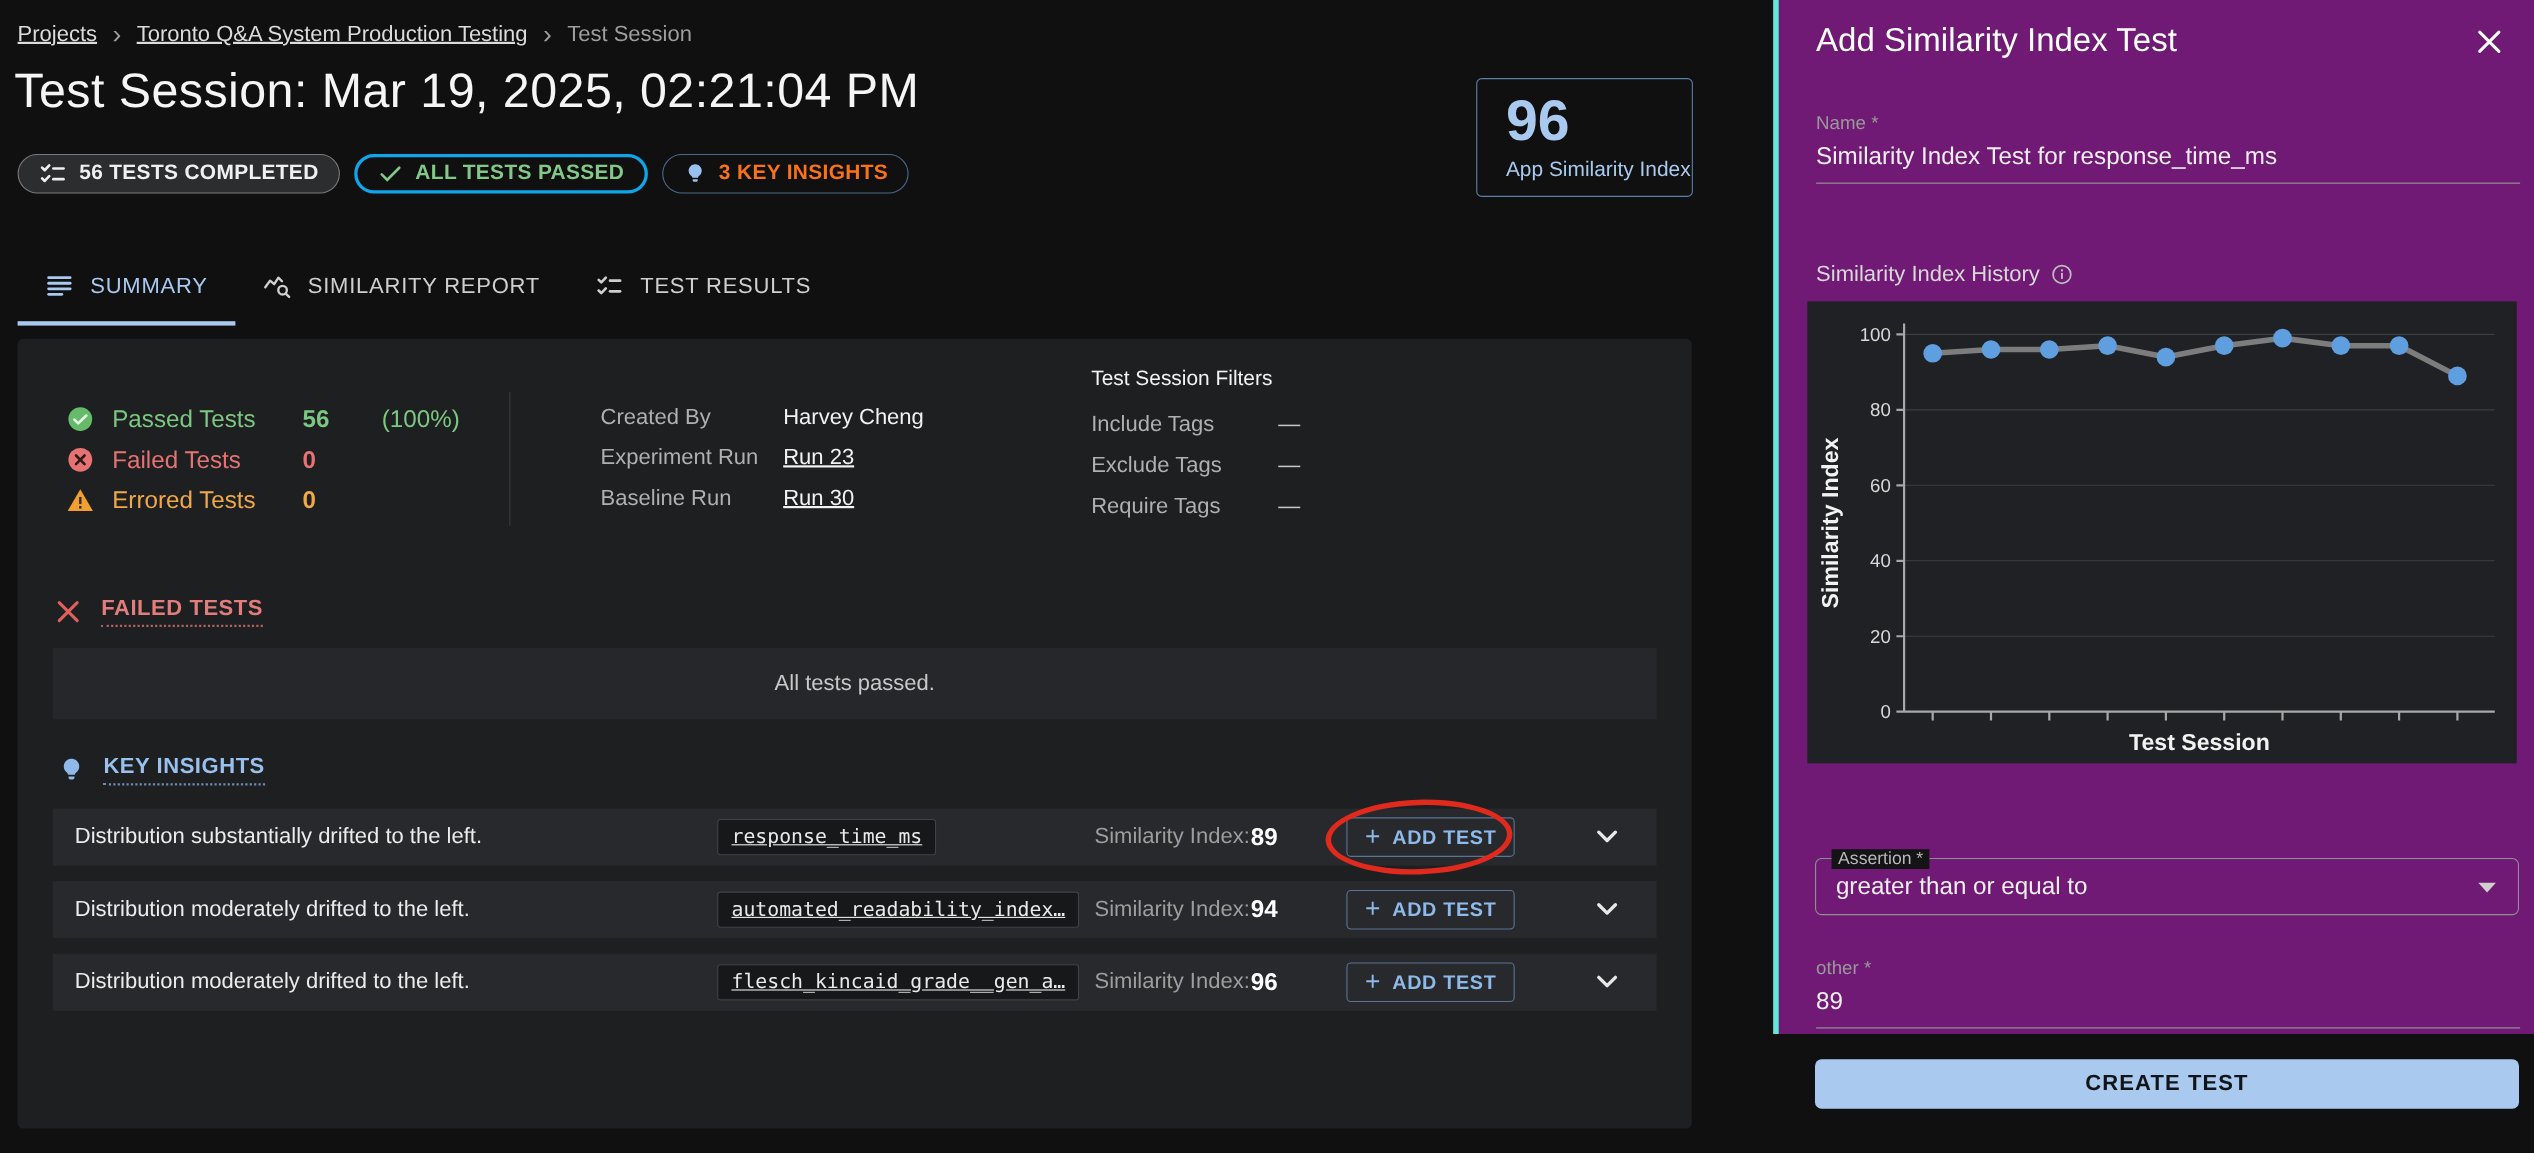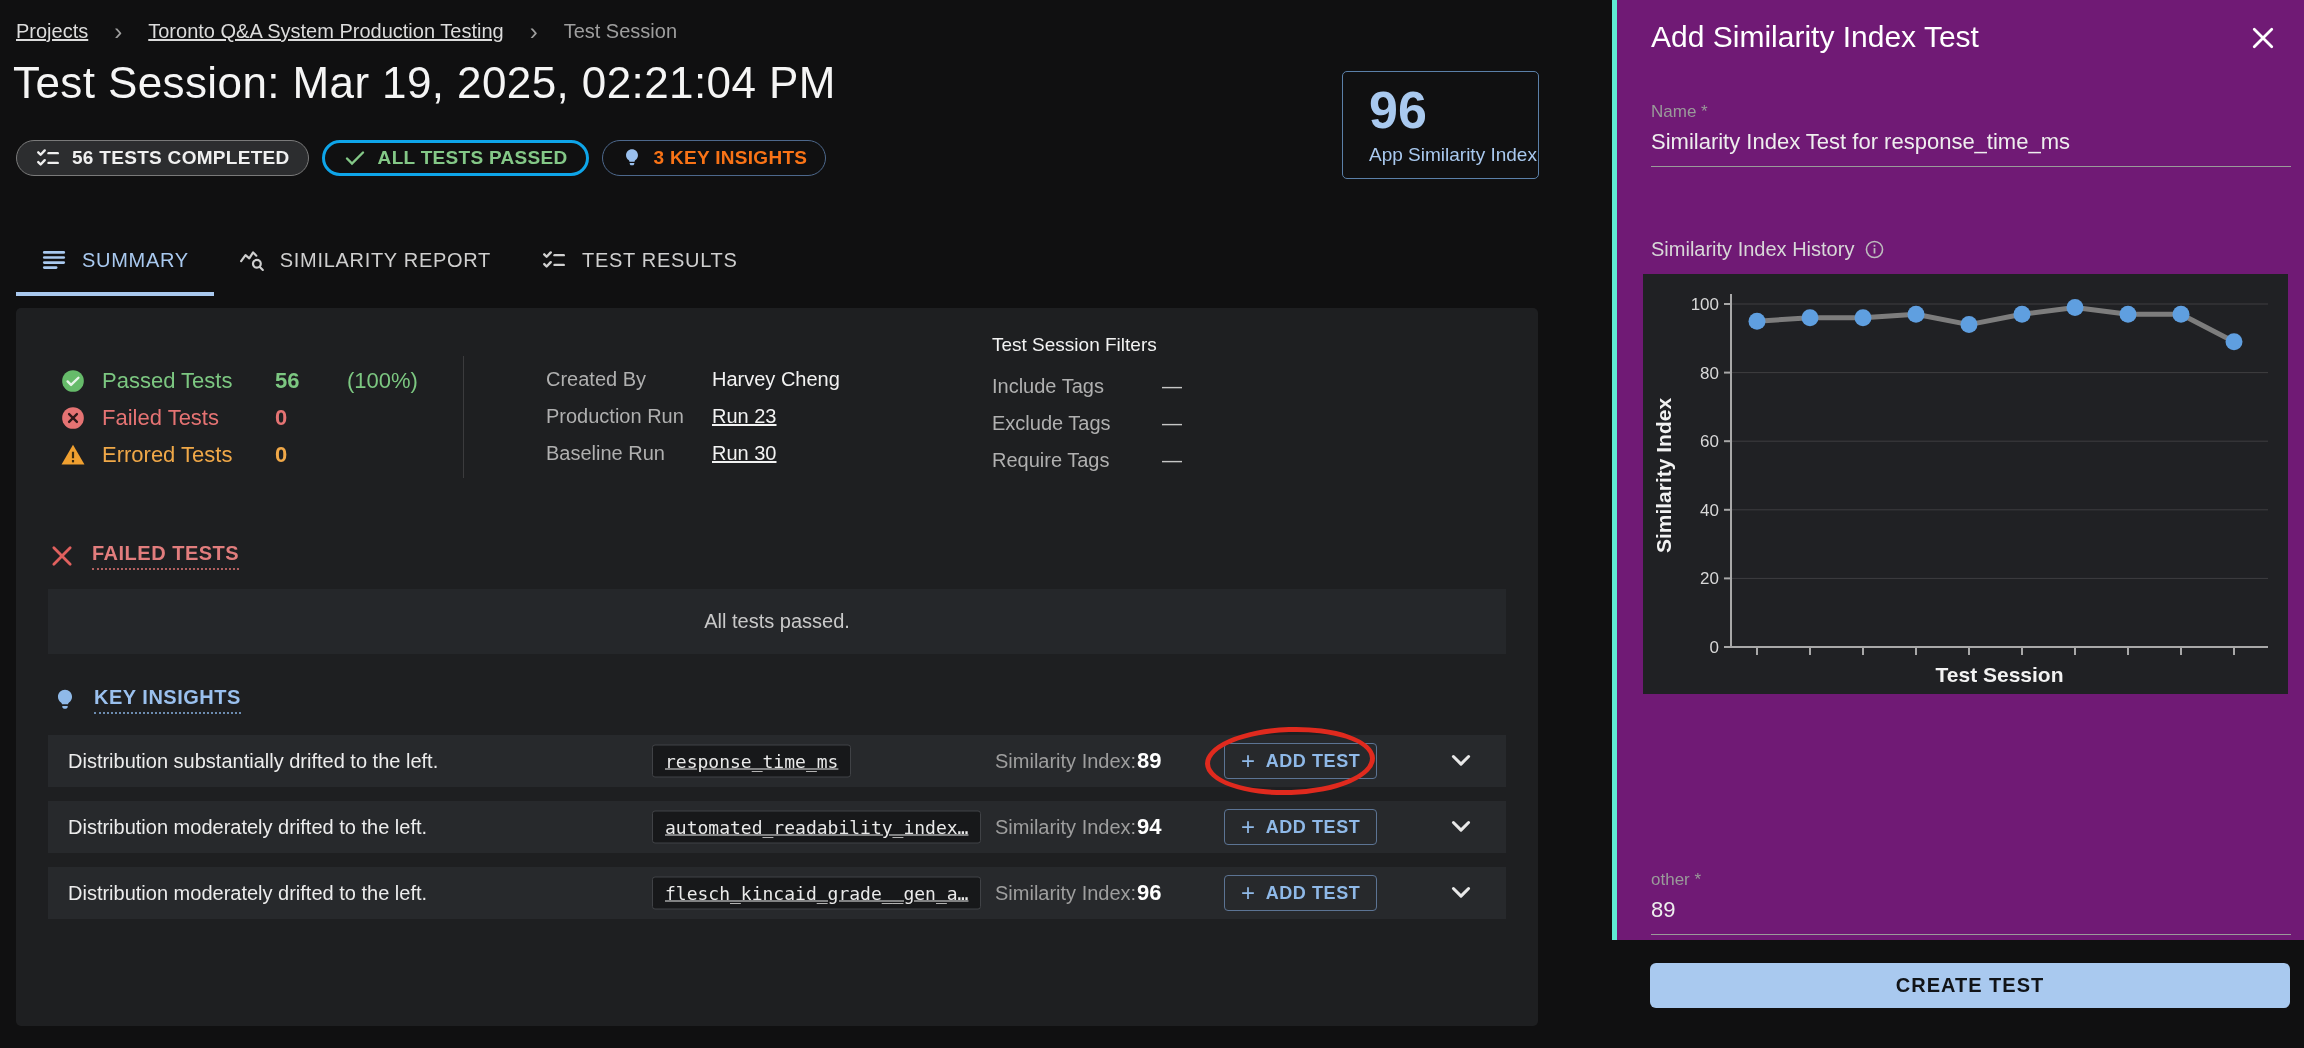--- a/index.html
+++ b/index.html
@@ -3,21 +3,21 @@
 <meta charset="utf-8">
 <style>
   * { box-sizing: border-box; margin: 0; padding: 0; }
   html,body { width:2304px; height:1048px; overflow:hidden; background:#101011;
     font-family:"Liberation Sans","DejaVu Sans",sans-serif; color:#e8e8e8; }
   .abs { position:absolute; }
 
   
   .main { position:absolute; left:0; top:0; width:1612px; height:1048px; background:#101011; }
 
-  .breadcrumb { left:16px; top:20px; display:flex; align-items:center; gap:26px; font-size:20px; }
+  .breadcrumb { left:16px; top:20px; display:flex; align-items:center; gap:14px; font-size:20px; }
   .crumb-link { color:#dcdcdc; text-decoration:underline; cursor:pointer; }
   .crumb-sep { color:#9e9e9e; font-size:24px; line-height:20px; }
   .crumb-current { color:#9e9e9e; }
 
   .page-title { left:13px; top:58px; font-size:44px; font-weight:400; letter-spacing:.4px; color:#f5f5f5; }
 
   .badges { left:16px; top:140px; display:flex; gap:13px; }
   .badge { height:36px; border-radius:18px; display:inline-flex; align-items:center; gap:11px;
     padding:0 18px; font-size:19px; font-weight:bold; letter-spacing:.3px; }
   .badge.neutral { background:#2c2d2f; border:1px solid #7a7a7a; color:#f0f0f0; }
@@ -255,21 +255,21 @@
     </div>
 
     <div class="abs vdivider"></div>
 
     <div class="abs info-rows">
       <div class="info-row">
         <span class="info-label">Created By</span>
         <span class="info-value">Harvey Cheng</span>
       </div>
       <div class="info-row">
-        <span class="info-label">Production Run</span>
+        <span class="info-label">Experiment Run</span>
         <span class="info-value link">Run 23</span>
       </div>
       <div class="info-row">
         <span class="info-label">Baseline Run</span>
         <span class="info-value link">Run 30</span>
       </div>
     </div>
 
     <div class="abs filters-title">Test Session Filters</div>
     <div class="abs filter-rows">
@@ -434,20 +434,25 @@
         <circle cx="379" cy="40.29000000000002" r="8.5" fill="#5f9fe0"></circle>
         <circle cx="432" cy="33.43000000000001" r="8.5" fill="#5f9fe0"></circle>
         <circle cx="485" cy="40.29000000000002" r="8.5" fill="#5f9fe0"></circle>
         <circle cx="538" cy="40.29000000000002" r="8.5" fill="#5f9fe0"></circle>
         <circle cx="591" cy="67.73000000000002" r="8.5" fill="#5f9fe0"></circle>
         <text x="356.5" y="408" fill="#f2f2f2" font-size="21" font-weight="bold" text-anchor="middle" font-family="Liberation Sans, sans-serif">Test Session</text>
         <text x="28" y="201.5" fill="#f2f2f2" font-size="21" font-weight="bold" text-anchor="middle" font-family="Liberation Sans, sans-serif" transform="rotate(-90 28 201.5)">Similarity Index</text>
       </svg>
   </div>
 
+  <div class="abs assertion">
+    <span class="assertion-label">Assertion *</span>
+    <span class="assertion-value">greater than or equal to</span>
+    <span class="caret-down"></span>
+  </div>
 
   <div class="abs uline-field other-field">
     <div class="field-label">other *</div>
     <div class="field-value">89</div>
   </div>
 
   <button class="abs create-btn">CREATE TEST</button>
 </aside>
 
 </body></html>

